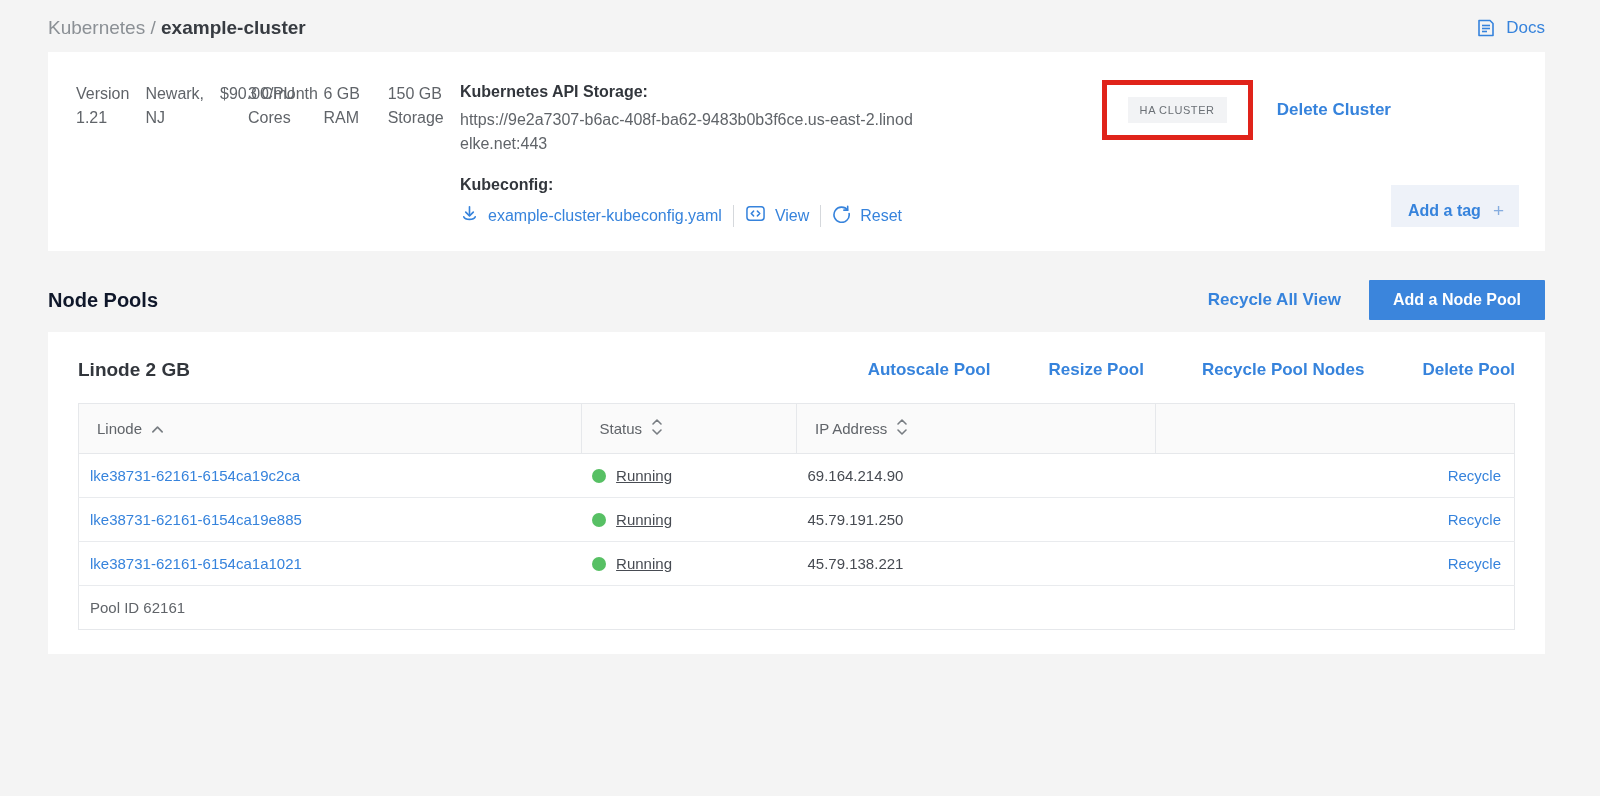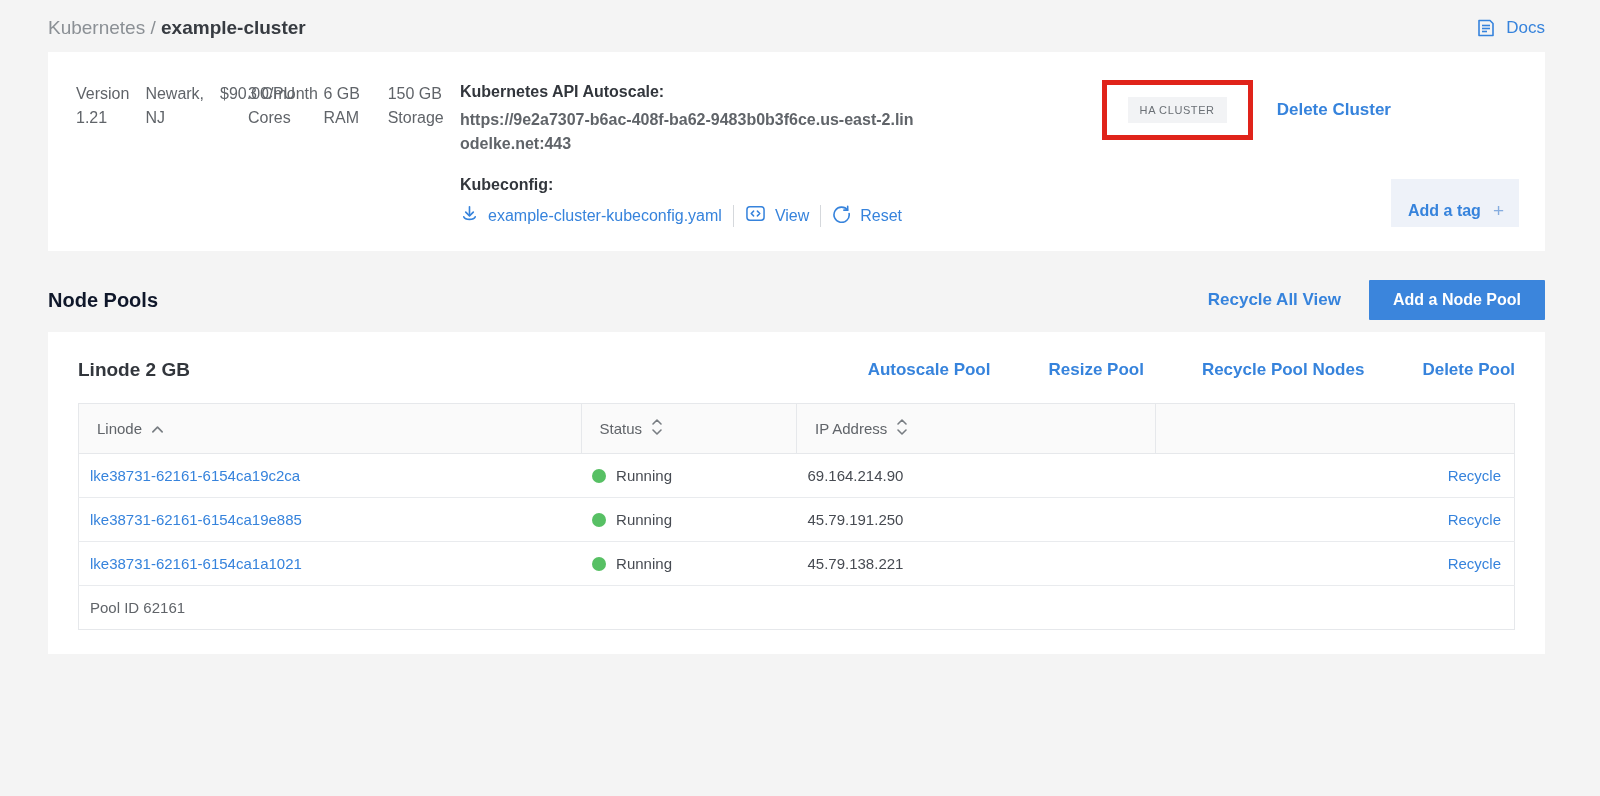--- a/index.html
+++ b/index.html
@@ -37,21 +37,21 @@
   }
   .spec-col { display: flex; flex-direction: row; gap: 16px; font-size: 16px; color: #606469; padding-top: 2px; }
   .spec-col.c1 { width: 172px; }
   .spec-col.c2 { width: 212px; }
   .spec-item { line-height: 24px; }
 
   .endpoint-block { width: 500px; }
   .block-label { font-weight: bold; font-size: 16px; color: #32363c; line-height: 24px; }
   .endpoint-url {
     color: #606469; font-size: 16px; line-height: 24px;
-    width: 460px; word-break: break-all; margin-top: 4px; font-weight: bold;
+    width: 460px; word-break: break-all; margin-top: 4px;
   }
   .kubeconfig-label { margin-top: 17px; }
   .kubeconfig-row {
     display: flex; align-items: center; gap: 11px; margin-top: 7px;
     font-size: 16px; color: #3683dc;
   }
   .kc-link { display: flex; align-items: center; gap: 9px; cursor: pointer; color: #3683dc; }
   .kc-divider { width: 1px; height: 22px; background: #d5d8dc; }
 
   .card-right { margin-left: auto; display: flex; flex-direction: row; align-items: flex-start; }
@@ -64,21 +64,21 @@
   .ha-chip {
     background: #f2f3f5; color: #6b7076;
     font-size: 11px; letter-spacing: 0.6px;
     padding: 7px 12px; white-space: nowrap;
   }
   .delete-cluster { color: #3683dc; font-weight: bold; font-size: 17px; cursor: pointer; }
   .add-tag {
     margin-top: auto;
     background: #eef2f9;
     display: flex; align-items: center; gap: 12px;
-    padding: 22px 15px 7px 17px;
+    padding: 16px 15px 7px 17px;
     cursor: pointer;
   }
   .add-tag-label { color: #3683dc; font-weight: bold; font-size: 16px; }
   .add-tag-plus { color: #85acdf; font-size: 19px; line-height: 19px; }
 
   
   .pools-header {
     display: flex; align-items: center;
     margin: 29px 55px 0 48px;
     height: 40px;
@@ -104,21 +104,21 @@
   th {
     background: #fafafa; text-align: left; font-weight: normal;
     color: #606469; padding: 14px 18px;
     border-bottom: 1px solid #e6e8eb; border-right: 1px solid #e6e8eb;
     cursor: pointer;
   }
   th:last-child { border-right: none; }
   th .th-inner { display: inline-flex; align-items: center; gap: 9px; }
   td { padding: 13px 11px; border-top: 1px solid #e9ebee; background: #fff; }
   td.col-linode a { color: #3683dc; text-decoration: none; cursor: pointer; }
-  td.col-status { color: #474b52; }
+  td.col-status { color: #474b52; text-decoration: underline; }
   .status-wrap { display: flex; align-items: center; gap: 10px; }
   .status-dot { width: 14px; height: 14px; border-radius: 50%; background: #57c064; }
   td.col-ip { color: #474b52; }
   td.col-action { text-align: right; padding-right: 13px; }
   td.col-action a { color: #3683dc; text-decoration: none; cursor: pointer; }
   td.pool-id { color: #606469; }
   th.col-linode { width: 35%; }
   th.col-status { width: 15%; }
   th.col-ip { width: 25%; }
   th.col-blank { width: 25%; }
@@ -150,21 +150,21 @@
       <div class="spec-item">Version 1.21</div>
       <div class="spec-item">Newark, NJ</div>
       <div class="spec-item">$90.00/month</div>
     </div>
     <div class="spec-col c2">
       <div class="spec-item">3 CPU Cores</div>
       <div class="spec-item">6 GB RAM</div>
       <div class="spec-item">150 GB Storage</div>
     </div>
     <div class="endpoint-block">
-      <div class="block-label">Kubernetes API Autoscale:</div>
+      <div class="block-label">Kubernetes API Storage:</div>
       <div class="endpoint-url">https://9e2a7307-b6ac-408f-ba62-9483b0b3f6ce.us-east-2.linodelke.net:443</div>
       <div class="block-label kubeconfig-label">Kubeconfig:</div>
       <div class="kubeconfig-row">
         <span class="kc-link">
           <span>
             <svg width="19" height="19" viewBox="0 0 20 20" fill="none" stroke="#3683dc" stroke-width="1.7" stroke-linecap="round" stroke-linejoin="round">
               <line x1="10" y1="3" x2="10" y2="12"></line>
               <polyline points="6,8.5 10,12.5 14,8.5"></polyline>
               <path d="M4 13.5 c1.5 3.5 10.5 3.5 12 0"></path>
             </svg>

